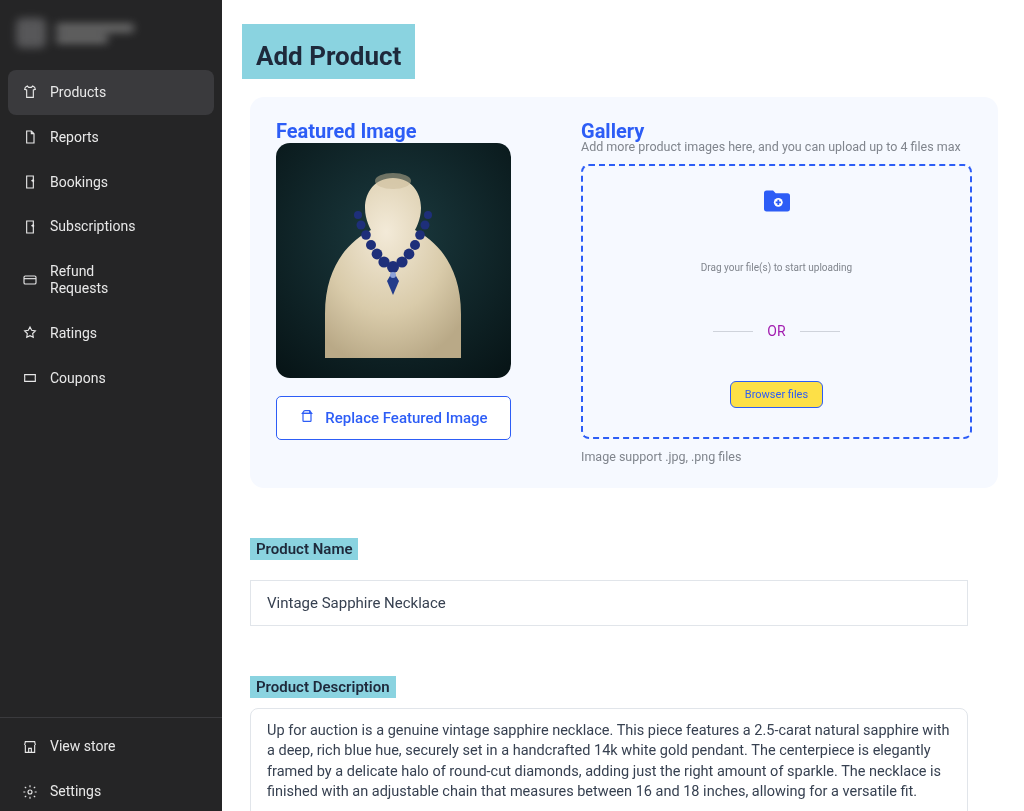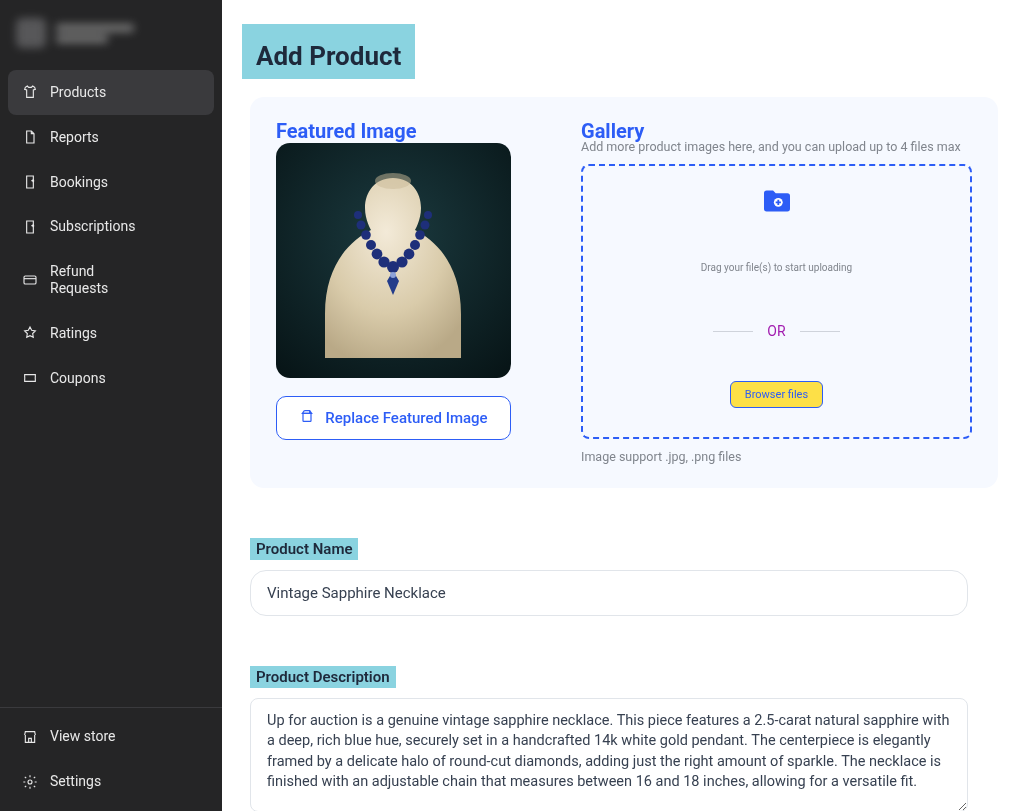--- a/index.html
+++ b/index.html
@@ -20,33 +20,33 @@
   .nav-sep { border-top:1px solid #3a3a3d; margin:14px 0 6px 0;}
   .spacer{ flex:1; }
   
   .main { flex:1; padding:24px 26px 0 28px; overflow:auto; background:#fff;}
   .page-title { font-size:26px; font-weight:700; color:#1e293b; background:#8ad3e0; display:inline-block; padding:17px 14px 8px 14px; margin-left:-8px;}
   .card { background:#f6f9ff; border-radius:14px; padding:22px 26px 24px 26px; margin-top:18px; display:flex; gap:40px;}
   .section-title { color:#2d5df6; font-size:20px; font-weight:700; }
   .left-col{ width:265px; }
   .thumb { width:235px; height:235px; border-radius:14px; overflow:hidden; position:relative;}
   .thumb svg{display:block;}
-  .replace-btn{ margin-top:18px; width:235px; height:44px; border:1px solid #2d5df6; border-radius:10px; background:#fff; color:#2d5df6; font-size:15px; font-weight:500; display:flex; align-items:center; justify-content:center; gap:10px; cursor:pointer;}
+  .replace-btn{ margin-top:18px; width:235px; height:44px; border:1px solid #2d5df6; border-radius:5px; background:#fff; color:#2d5df6; font-size:15px; font-weight:500; display:flex; align-items:center; justify-content:center; gap:10px; cursor:pointer;}
   .right-col{flex:1; min-width:0;}
   .hint{color:#80858d; font-size:12.5px; margin-top:-4px; margin-bottom:10px;}
   .dropzone{border:2px dashed #2d5df6; border-radius:8px; height:275px; display:flex; flex-direction:column; align-items:center; justify-content:flex-start; padding-top:22px;}
   .folder-icon{ width:32px; height:26px; color:#2d5df6; margin-bottom:48px;}
   .drag-text{ color:#80858d; font-size:10px; margin-bottom:50px;}
   .or-row{ display:flex; align-items:center; gap:14px; color:#a21caf; font-size:14px; margin-bottom:42px;}
   .or-line{ width:40px; height:1px; background:#cfd3db;}
   .browser-btn{ border:1px solid #2d5df6; color:#2d5df6; background:#fde047; border-radius:6px; font-size:11px; padding:6px 14px; cursor:pointer;}
   .support-hint{ color:#80858d; font-size:12.5px; margin-top:10px;}
   .section-label{ background:#8ad3e0; display:inline-block; font-weight:600; color:#1e293b; font-size:15px; padding:2px 6px; margin-top:50px;}
   .section-label.first{margin-top:50px;}
-  .text-input{ width:718px; max-width:100%; margin-top:10px; border:1px solid #e1e5ea; border-radius:16px; height:46px; padding:0 16px; font-size:15px; color:#374151;}
+  .text-input{ width:718px; max-width:100%; margin-top:20px; border:1px solid #e1e5ea; border-radius:0; height:46px; padding:0 16px; font-size:15px; color:#374151;}
   .textarea{ width:718px; max-width:100%; margin-top:10px; border:1px solid #e1e5ea; border-radius:8px; height:114px; padding:12px 16px; font-size:14.5px; color:#374151; resize:vertical; line-height:1.4; overflow-y:scroll;}
   svg{display:inline-block;}
 </style>
 </head>
 <body>
 
 <aside class="sidebar">
   <div class="brand">
     <div class="brand-logo"></div>
     <div class="brand-text">

